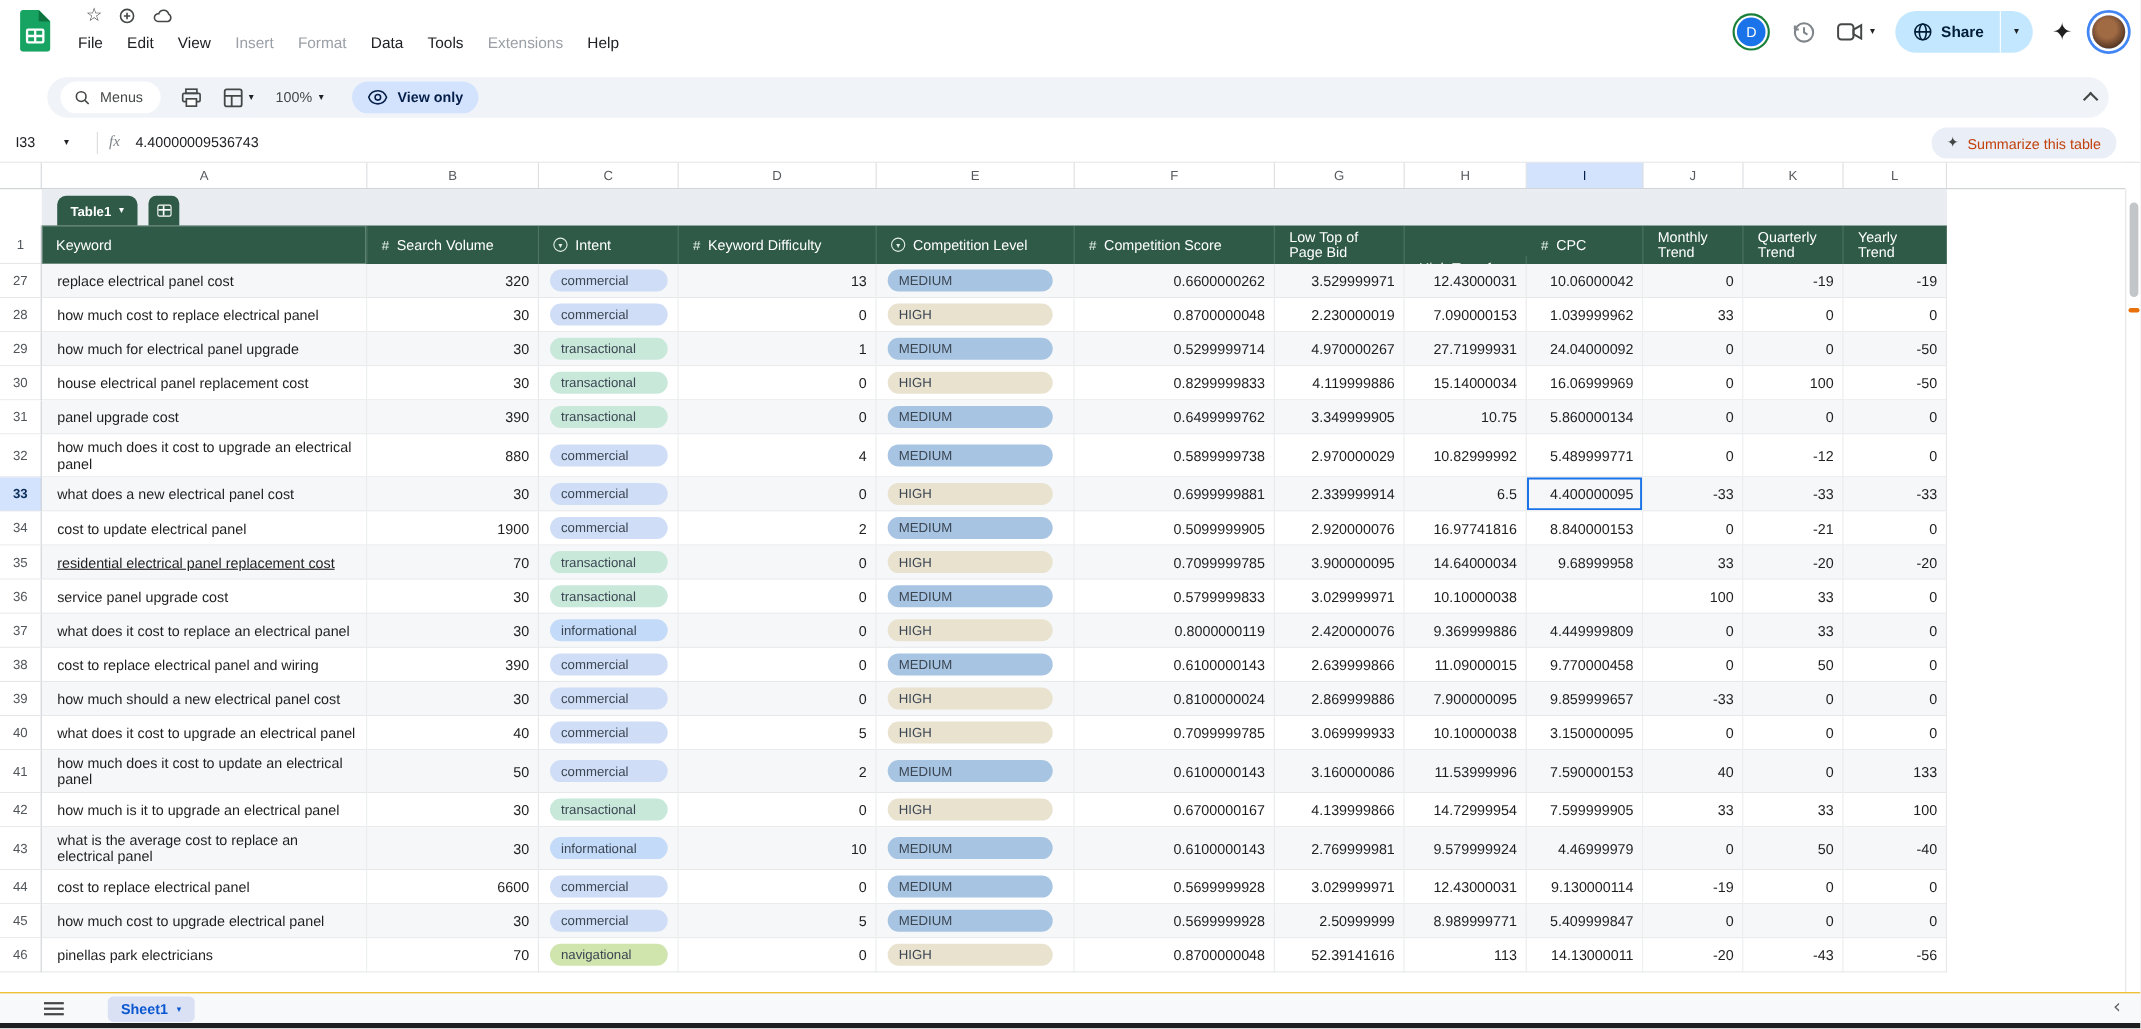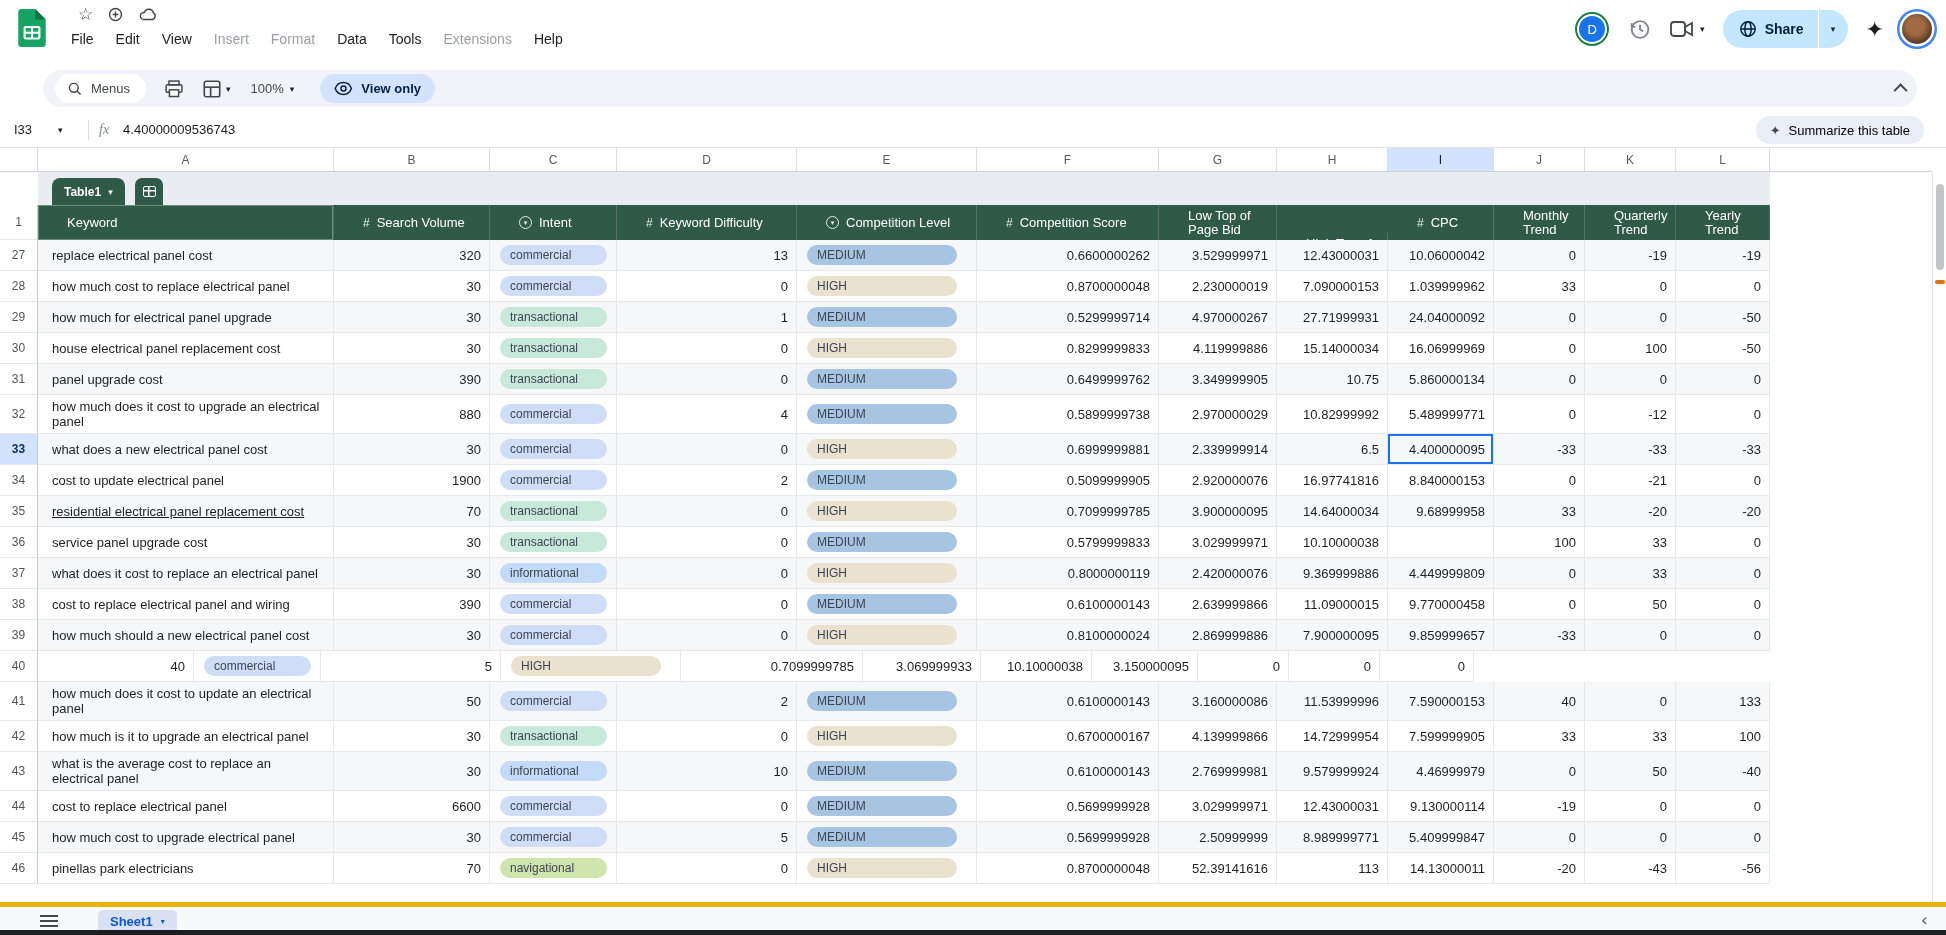--- a/index.html
+++ b/index.html
@@ -47,21 +47,21 @@
 
   
   .formula-row{ position:absolute; left:0; top:112px; width:1946px; height:36px; background:#fff;
                 border-bottom:1px solid #e1e3e1; display:flex; align-items:center; }
   .name-box{ width:86px; padding-left:14px; font-size:13px; color:#202124; display:flex; align-items:center; gap:26px; }
   .fx-divider{ width:1px; height:20px; background:#dadce0; margin:0 10px 0 2px; }
   .fx-glyph{ font-style:italic; font-family:"Liberation Serif",serif; font-size:14px; color:#80868b; margin-right:14px; }
   .formula-value{ font-size:13px; color:#202124; }
   .summarize-pill{ position:absolute; right:22px; top:4px; height:28px; display:flex; align-items:center; gap:8px;
                    background:#e9eef7; border-radius:14px; padding:0 14px; }
-  .summarize-label{ font-size:13px; color:#000000; }
+  .summarize-label{ font-size:13px; color:#c2410c; }
   .sparkle.small{ font-size:13px; color:#444746; }
 
   
   .colletters{ position:absolute; left:0; top:148px; width:1932px; height:24px; display:flex;
                border-bottom:1px solid #cdd0d3; background:#fff; }
   .corner{ width:38px; height:100%; border-right:1px solid #d5d7da; }
   .cl{ height:100%; border-right:1px solid #dcdee0; display:flex; align-items:center; justify-content:center;
        font-size:12px; color:#575b5f; }
   .cl.sel{ background:#d3e3fd; color:#041e49; }
 
@@ -76,21 +76,21 @@
   .grid-glyph{ width:13px; height:11px; border:1.6px solid #fff; border-radius:2px;
                background-image:linear-gradient(#fff,#fff),linear-gradient(#fff,#fff);
                background-size:100% 1.5px,1.5px 100%; background-position:0 45%,45% 0; background-repeat:no-repeat; }
 
   
   .thead-gutter{ position:absolute; left:0; top:205px; width:38px; height:35px; background:#fff;
                  border-right:1px solid #c7cace; border-bottom:1px solid #e6e7e8;
                  display:flex; align-items:center; justify-content:center; font-size:12px; color:#50555a; }
   .theadrow{ position:absolute; left:38px; top:205px; width:1732px; height:35px; display:flex;
              background:var(--header-green,#2e5a47); }
-  .hcell{ height:100%; display:flex; align-items:center; gap:7px; padding-left:29px;
+  .hcell{ height:100%; display:flex; align-items:center; gap:7px; padding-left:13px;
           border-right:1px solid rgba(255,255,255,.16); color:#fff; }
   .hcell .lbl{ font-size:13px; line-height:14px; }
   .hcell.hfirst{ box-shadow:inset 0 0 0 1px rgba(255,255,255,.3); }
   .hic{ font-size:12px; color:#e4efe9; font-weight:400; }
   .circ{ width:13px; height:13px; min-width:13px; border:1.3px solid #e4efe9; border-radius:50%;
          display:flex; align-items:center; justify-content:center; }
   .circ .car{ font-size:7px; color:#e4efe9; }
   .hmid .lbl{ max-width:74px; }
   .hnarrow .lbl{ max-width:54px; overflow-wrap:anywhere; }
 
@@ -116,21 +116,21 @@
   .chip-navigational{ background:var(--chip-navigational,#d0e4ad); }
   .comp-medium{ background:var(--chip-medium,#a7c5e2); }
   .comp-high{ background:var(--chip-high,#e8e2cf); }
 
   
   .vscroll{ position:absolute; right:0; top:172px; width:14px; height:730px; background:#fff; border-left:1px solid #e1e3e1; }
   .vthumb{ position:absolute; left:3px; top:12px; width:8px; height:86px; background:#c3c6c9; border-radius:4px; }
   .vmark{ position:absolute; left:2px; top:108px; width:10px; height:4px; background:#e8710a; border-radius:2px; }
 
   
-  .bottombar{ position:absolute; left:0; top:902px; width:1946px; height:28px; background:#f8f9fa; border-top:5px solid #eab308; }
+  .bottombar{ position:absolute; left:0; top:902px; width:1946px; height:28px; background:#f8f9fa; border-top:1px solid #eab308; }
   .hamburger{ position:absolute; left:40px; top:8px; width:18px; height:12px;
               border-top:2px solid #444746; border-bottom:2px solid #444746; }
   .hamburger::after{ content:""; display:block; margin-top:3px; border-top:2px solid #444746; }
   .sheet-tab{ position:absolute; left:98px; top:3px; height:23px; background:#dae1f5; border-radius:5px;
               display:flex; align-items:center; gap:8px; padding:0 12px; }
   .sheet-tab-label{ font-size:13px; font-weight:700; color:#0b57d0; }
   .sheet-tab .car{ color:#0b57d0; font-size:8px; }
   .scroll-left{ position:absolute; right:18px; top:2px; font-size:18px; color:#5f6368; font-family:"DejaVu Sans",sans-serif; }
   .black-strip{ position:absolute; left:0; top:930px; width:1946px; height:5px; background:#1c1e1f; }
 
@@ -590,20 +590,21 @@
         <div class="cell num" style="width: 182px; min-width: 182px;">0.8100000024</div>
         <div class="cell num" style="width: 118px; min-width: 118px;">2.869999886</div>
         <div class="cell num" style="width: 111px; min-width: 111px;">7.900000095</div>
         <div class="cell num" style="width: 106px; min-width: 106px;">9.859999657</div>
         <div class="cell num" style="width: 91px; min-width: 91px;">-33</div>
         <div class="cell num" style="width: 91px; min-width: 91px;">0</div>
         <div class="cell num" style="width: 94px; min-width: 94px;">0</div>
       </div>
       <div class="row">
         <div class="gut">40</div>
+        <div class="cell kw" style="width: 296px; min-width: 296px;">what does it cost to upgrade an electrical panel</div>
         <div class="cell num" style="width: 156px; min-width: 156px;">40</div>
         <div class="cell" style="width: 127px; min-width: 127px;">
           <span class="chip intent chip-commercial">commercial</span>
         </div>
         <div class="cell num" style="width: 180px; min-width: 180px;">5</div>
         <div class="cell" style="width: 180px; min-width: 180px;">
           <span class="chip level comp-high">HIGH</span>
         </div>
         <div class="cell num" style="width: 182px; min-width: 182px;">0.7099999785</div>
         <div class="cell num" style="width: 118px; min-width: 118px;">3.069999933</div>

